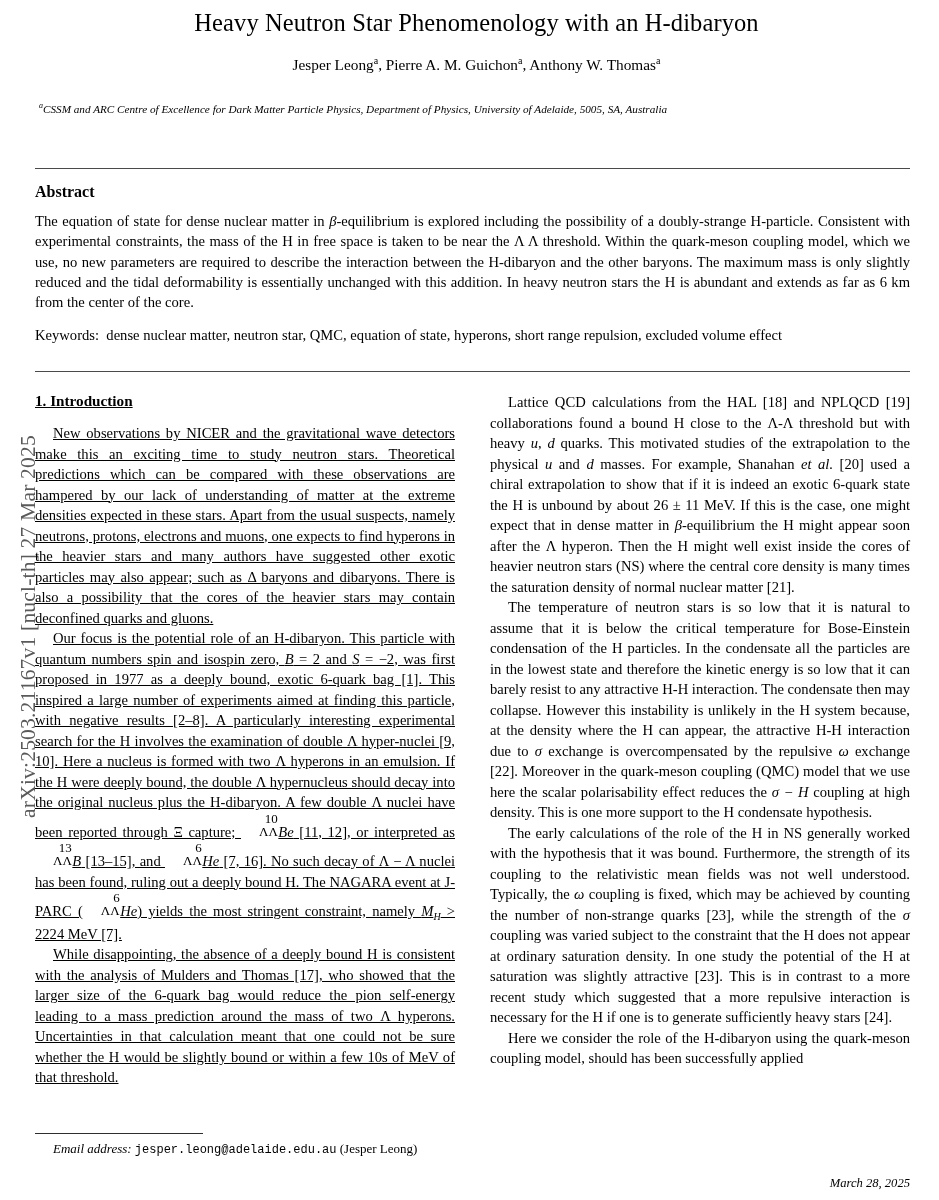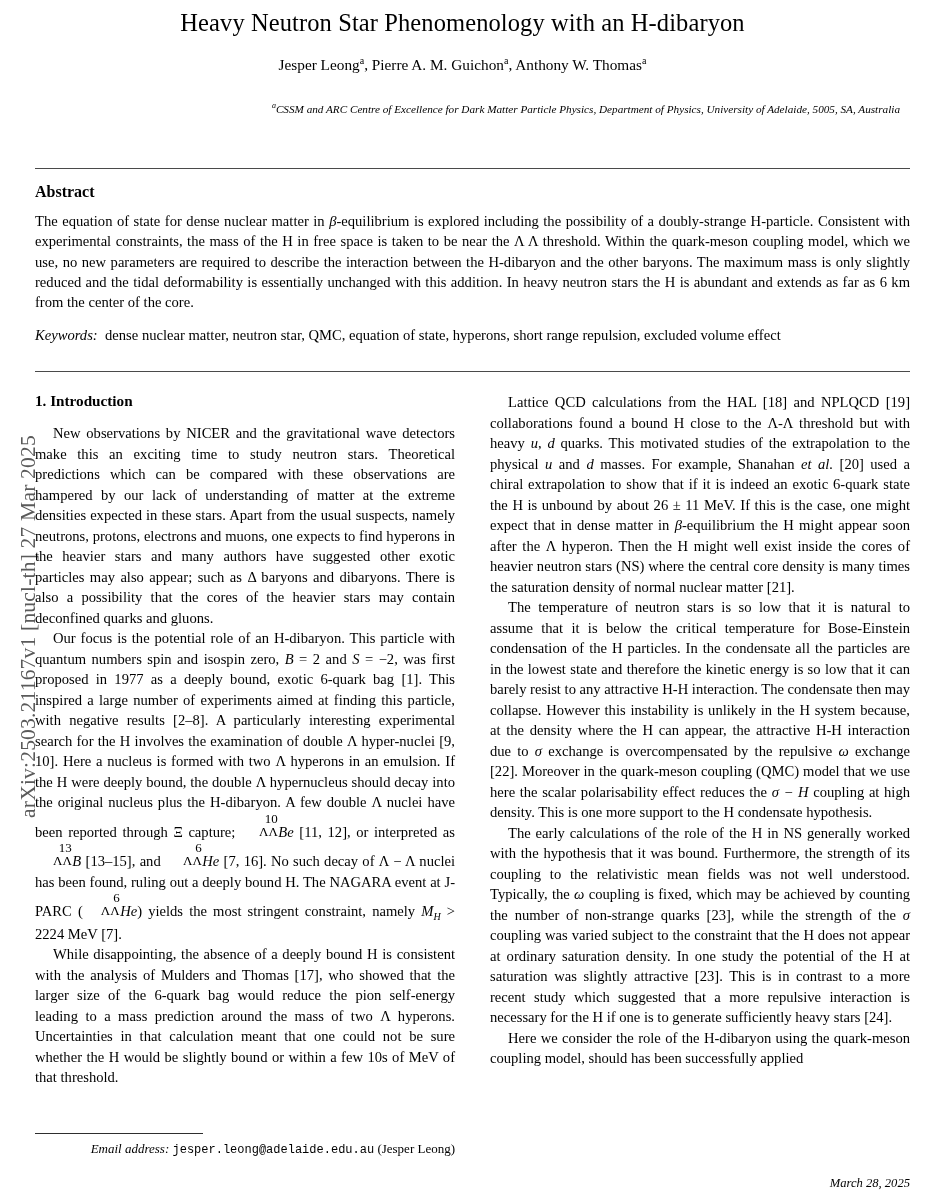--- a/index.html
+++ b/index.html
@@ -36,21 +36,21 @@
   .page {
     position: absolute;
     left: 0;
     top: 0;
     width: 939px;
     height: 1200px;
   }
 
   .content {
     position: absolute;
-    left: 25px;
+    left: 39px;
     top: 0;
     width: 875px;
   }
 
   
   .title {
     text-align: center;
     font-size: 24.5px;
     font-weight: normal;
     margin: 0;
@@ -59,21 +59,21 @@
   }
 
   .authors {
     text-align: center;
     font-size: 15.3px;
     margin-top: 18px;
   }
   .authors sup { font-size: 10px; vertical-align: super; }
 
   .affiliation {
-    text-align: right;
+    text-align: left;
     font-size: 11.2px;
     font-style: italic;
     margin-top: 27px;
   }
   .affiliation sup { font-size: 8px; vertical-align: super; font-style: italic; }
 
   
   .rule {
     border: none;
     border-top: 1.6px solid #4a4a4a;
@@ -99,36 +99,36 @@
     font-size: 14.6px;
     line-height: 1.39;
     text-align: justify;
     margin: 0;
   }
   .keywords {
     font-size: 14.6px;
     margin-top: 13px;
     line-height: 1.39;
   }
-  .keywords .kw-label { font-style: italic; }
+  .keywords .kw-label { }
 
   
   .columns {
     position: absolute;
     left: 35px;
     top: 392px;
     width: 875px;
     height: 760px;
   }
   .col {
     position: absolute;
     top: 0;
     width: 420px;
   }
-  .col-left  { left: 0; }
+  .col-left  { left: 0; text-decoration: underline; }
   .col-right { left: 455px; }
 
   .section-heading {
     font-size: 15.2px;
     font-weight: bold;
     margin: 0 0 13px 0;
   }
   .para {
     font-size: 14.6px;
     line-height: 1.405;
@@ -165,21 +165,20 @@
     border: none;
     border-top: 1.1px solid #2e2e2e;
     width: 168px;
     margin: 0 0 7px 0;
   }
   .footnote-text {
     font-size: 13px;
     text-indent: 18px;
     margin: 0;
     line-height: 1.3;
-    text-align: right;
   }
   .footnote-text .fn-label { font-style: italic; }
   .footnote-text .fn-mail {
     font-family: "Liberation Mono", "DejaVu Sans Mono", monospace;
     font-size: 12px;
   }
 
   
   .footer {
     position: absolute;

